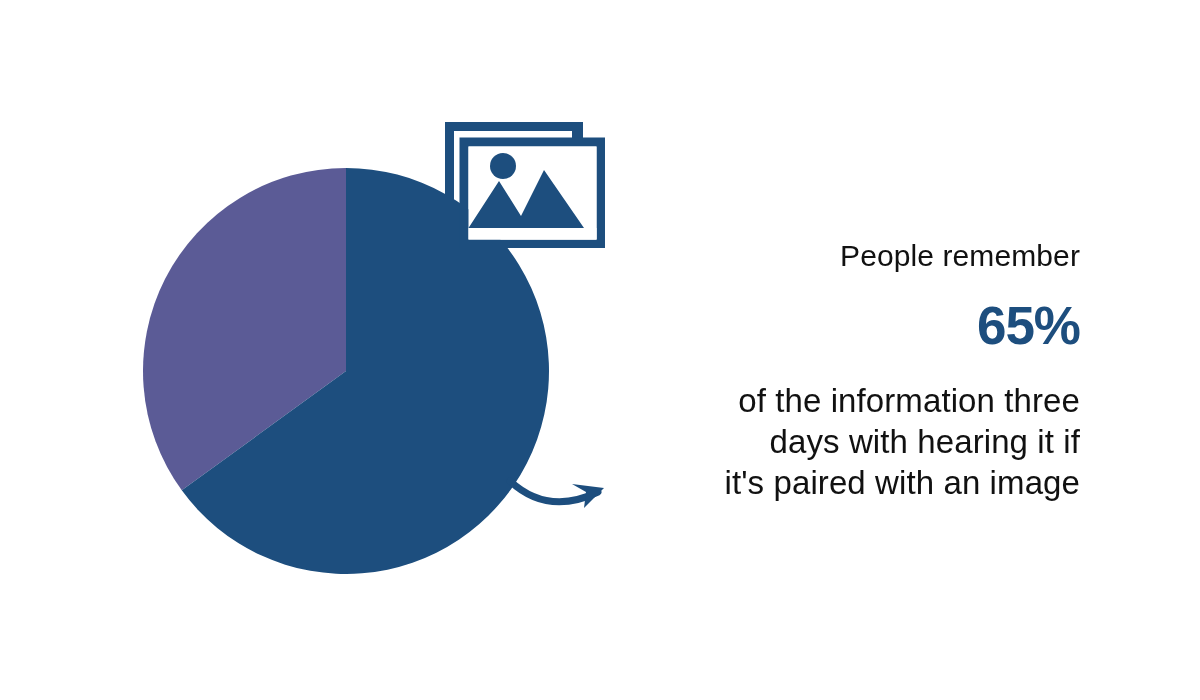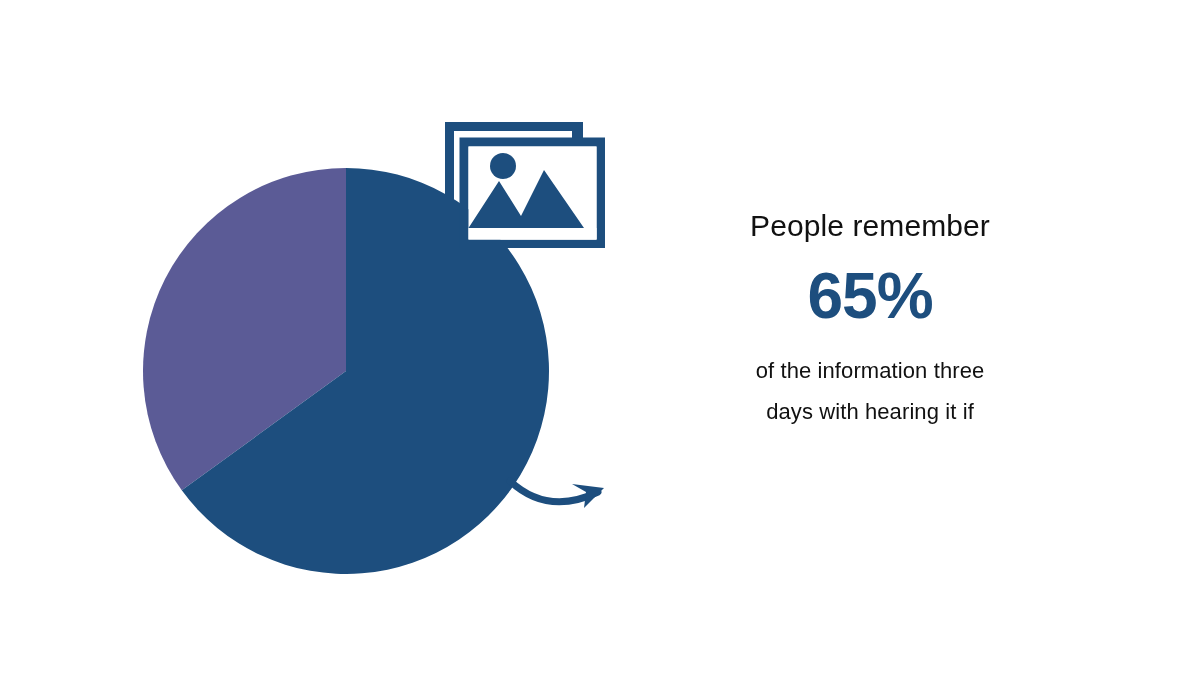--- a/index.html
+++ b/index.html
@@ -59,41 +59,41 @@
   #callout-arrow svg {
     display: block;
     width: 118px;
     height: 50px;
   }
 
   
   #stat-text-block {
     position: absolute;
     left: 660px;
-    top: 206px;
+    top: 236px;
     width: 420px;
-    text-align: center;
+    text-align: right;
   }
   #stat-lead {
     font-size: 30px;
     line-height: 40px;
     color: #111111;
     font-weight: 400;
     letter-spacing: 0.1px;
   }
   #stat-value {
-    font-size: 64px;
+    font-size: 53px;
     line-height: 96px;
     font-weight: 700;
     color: #1d4e7e;
     letter-spacing: -1px;
     margin-top: 2px;
   }
   #stat-detail {
-    font-size: 22px;
+    font-size: 33px;
     line-height: 41px;
     color: #111111;
     font-weight: 400;
     margin-top: 6px;
     letter-spacing: 0.1px;
   }
   .stat-detail-line {
     display: block;
     white-space: nowrap;
   }
@@ -137,16 +137,17 @@
   </div>
 
   <div id="stat-text-block">
     <div id="stat-lead">People remember</div>
 
     <div id="stat-value">65%</div>
 
     <div id="stat-detail">
       <span class="stat-detail-line">of the information three</span>
       <span class="stat-detail-line">days with hearing it if</span>
+      <span class="stat-detail-line">it's paired with an image</span>
     </div>
   </div>
 
 </div>
 
 </body></html>

